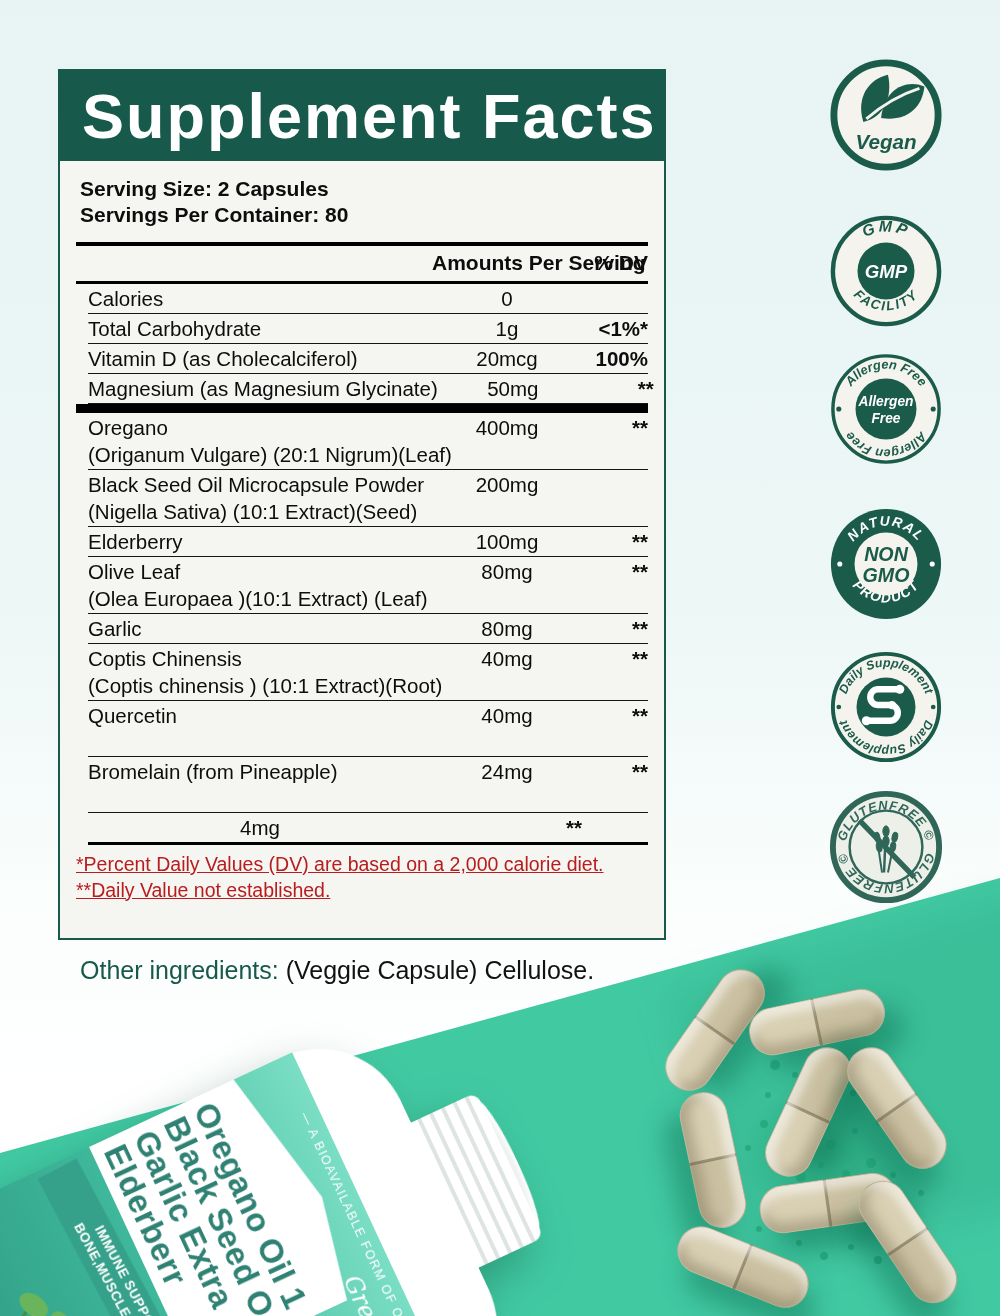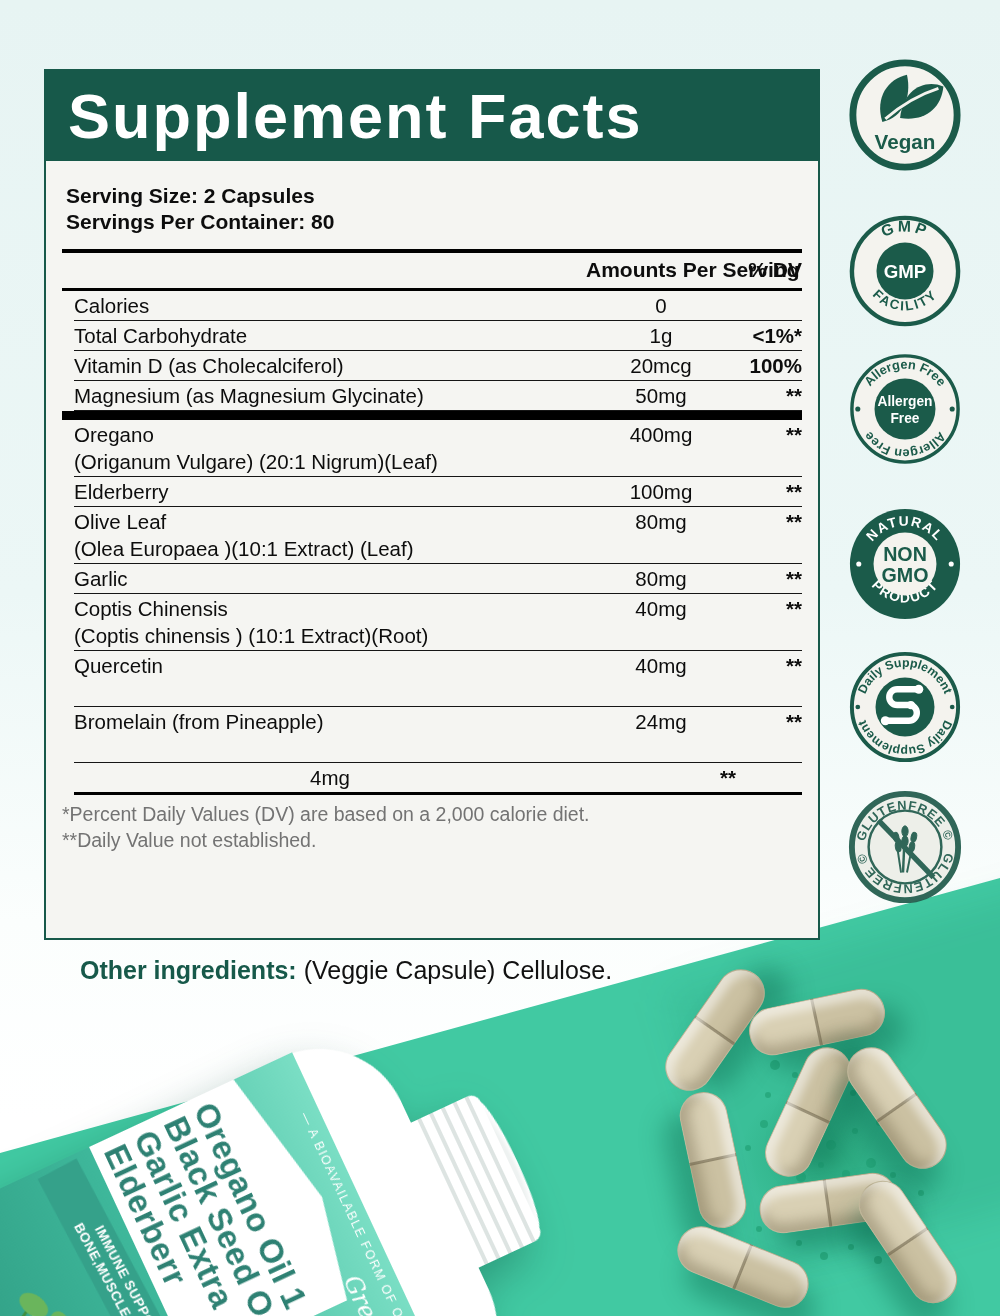--- a/index.html
+++ b/index.html
@@ -5,47 +5,47 @@
   html,body{margin:0;padding:0;background:#cfd8d6;}
   #page{position:relative;width:1000px;height:1316px;overflow:hidden;
         font-family:"Liberation Sans","DejaVu Sans",sans-serif;
         background:linear-gradient(180deg,#e7f4f3 0%,#ecf7f6 45%,#fbfefd 70%,#ffffff 85%);}
   
   .teal{position:absolute;left:0;top:0;width:1000px;height:1316px;
         background:#41c9a2;clip-path:polygon(0px 1153px,1000px 878px,1000px 1316px,0px 1316px);z-index:1;}
   .teal-shade{position:absolute;left:700px;top:930px;width:420px;height:300px;background:rgba(0,95,70,.10);
         transform:rotate(-16deg);filter:blur(18px);z-index:1;}
   
-  .panel{position:absolute;left:44px;top:69px;width:776px;height:871px;background:#f5f5f2;
+  .panel{position:absolute;left:58px;top:69px;width:608px;height:871px;background:#f5f5f2;
          border:2px solid #17594a;box-sizing:border-box;z-index:5;}
   .panel-header{height:90px;background:#17594a;display:flex;align-items:center;padding-left:22px;}
   .panel-header h1{margin:0;color:#ffffff;font-size:63px;font-weight:bold;letter-spacing:2px;white-space:nowrap;}
-  .serving{padding:15px 20px 0 20px;font-size:21px;font-weight:bold;line-height:1.24;color:#0d0d0d;margin-top:7px;}
+  .serving{padding:15px 20px 0 20px;font-size:21px;font-weight:bold;line-height:1.24;color:#0d0d0d;}
   .facts{margin:14px 16px 0 16px;color:#0d0d0d;}
   .thead{display:grid;grid-template-columns:1fr 150px 66px;align-items:center;
          border-top:4px solid #000;border-bottom:3px solid #000;padding:5px 0 6px 0;
          font-weight:bold;font-size:21px;}
   .thead .am{text-align:right;white-space:nowrap;}
   .thead .dv{text-align:right;white-space:nowrap;}
   .frow{border-bottom:1.6px solid #161616;padding:3px 0 2px 0;margin-left:12px;}
   .frow .l1{display:grid;grid-template-columns:1fr 150px 66px;font-size:20.5px;}
   .frow .nm{white-space:nowrap;}
   .frow .am{text-align:center;white-space:nowrap;}
   .frow .dv{text-align:right;font-weight:bold;white-space:nowrap;}
   .frow .l2{font-size:20.5px;margin-top:3px;white-space:nowrap;}
   .frow.tall{height:50px;}
   .frow.last{border-bottom:3.5px solid #000;}
   .thickbar{height:9px;background:#000;}
-  .footnotes{margin:7px 16px 0 16px;font-size:19.5px;line-height:1.32;color:#737373;}
+  .footnotes{margin:7px 16px 0 16px;font-size:19.5px;line-height:1.32;color:#b91c1c;text-decoration:underline;}
   
   .other{position:absolute;left:80px;top:956px;font-size:25px;z-index:5;white-space:nowrap;}
-  .other b{color:#17594a;font-weight:bold;margin-top:12px;}
+  .other b{color:#17594a;font-weight:normal;margin-top:12px;}
   .other span{color:#111;}
   
-  .badge{position:absolute;left:846px;width:118px;height:118px;z-index:6;}
+  .badge{position:absolute;left:827px;width:118px;height:118px;z-index:6;font-style:italic;}
   .badge svg{width:100%;height:100%;}
   .badge text{font-family:"Liberation Sans","DejaVu Sans",sans-serif;}
   
   .bottle{position:absolute;left:20px;top:980px;width:400px;height:640px;transform:rotate(65deg);
           z-index:3;filter:drop-shadow(14px 20px 22px rgba(5,70,52,.35));}
   .b-neck{position:absolute;left:120px;top:0;width:160px;height:86px;border-radius:10px 10px 0 0;
           background:repeating-linear-gradient(180deg,#ffffff 0 9px,#dde4e2 9px 13px);}
   .b-mouth{position:absolute;left:128px;top:-8px;width:144px;height:22px;border-radius:50%;
            background:radial-gradient(ellipse at center,#eef2f1 40%,#ffffff 70%);}
   .b-body{position:absolute;left:6px;top:72px;width:388px;height:568px;background:#ffffff;
@@ -126,20 +126,28 @@
             </div>
           </div>
           <div class="thickbar"></div>
           <div class="frow">
             <div class="l1">
               <span class="nm">Oregano</span>
               <span class="am">400mg</span>
               <span class="dv">**</span>
             </div>
             <div class="l2">(Origanum Vulgare) (20:1 Nigrum)(Leaf)</div>
+          </div>
+          <div class="frow">
+            <div class="l1">
+              <span class="nm">Black Seed Oil Microcapsule Powder</span>
+              <span class="am">200mg</span>
+              <span class="dv"></span>
+            </div>
+            <div class="l2">(Nigella Sativa) (10:1 Extract)(Seed)</div>
           </div>
           <div class="frow">
             <div class="l1">
               <span class="nm">Elderberry</span>
               <span class="am">100mg</span>
               <span class="dv">**</span>
             </div>
           </div>
           <div class="frow">
             <div class="l1">

